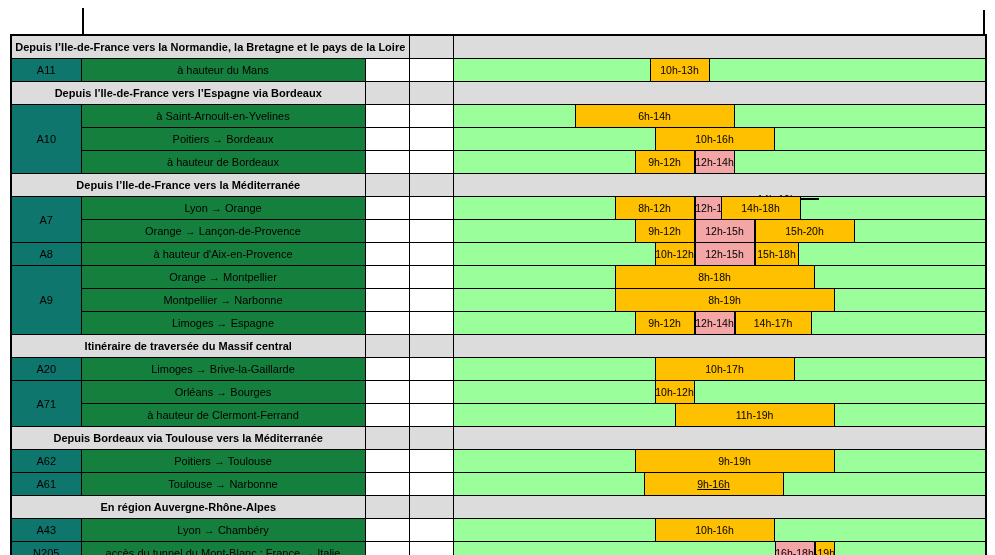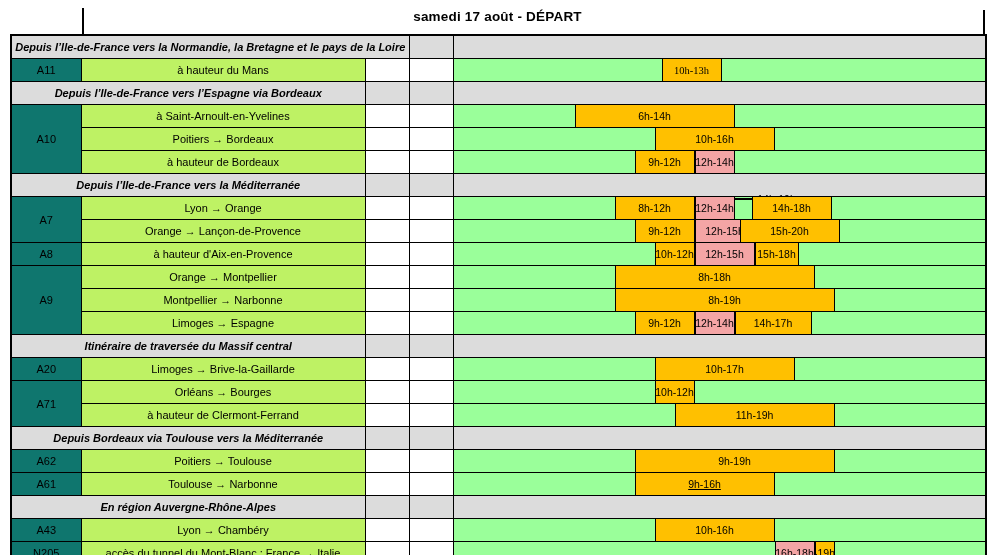--- a/index.html
+++ b/index.html
@@ -4,36 +4,35 @@
 <style>
   html,body{margin:0;padding:0;background:#ffffff;}
   body{width:995px;height:555px;font-family:"Liberation Sans",sans-serif;color:#000;position:relative;overflow:hidden;}
   .page{position:relative;width:995px;height:555px;}
   .title{position:absolute;top:9px;left:10px;width:975px;text-align:center;font-weight:bold;font-size:13.5px;letter-spacing:0.2px;}
   .tick{position:absolute;width:1.5px;background:#000;}
   .tick.left{left:82px;top:8px;height:26px;}
   .tick.right{left:983px;top:10px;height:24px;}
   table.sched{position:absolute;left:10px;top:34px;width:975px;border-collapse:collapse;table-layout:fixed;border:2px solid #000;}
   table.sched td{border:1.5px solid #000;height:22px;padding:0;font-size:11px;text-align:center;vertical-align:middle;}
-  td.section-header{background:var(--section-bg,#DCDCDC);font-weight:bold;font-style:italic;}
+  td.section-header{background:var(--section-bg,#DCDCDC);font-weight:bold;}
   td.grey{background:var(--section-bg,#DCDCDC);}
   td.code{background:#0f766e;}
-  td.route{background:#bef264;}
+  td.route{background:#15803d;}
   td.spacer{background:#fff;}
   td.tl-cell{background:var(--calm,#9AFF9A);padding:0;}
   .tl{position:relative;height:20px;width:100%;}
   .bar{position:absolute;top:-2px;bottom:-2px;border:1.2px solid #000;box-sizing:border-box;display:flex;align-items:center;justify-content:center;font-size:10.5px;white-space:nowrap;overflow:visible;}
   .bar.busy{background:var(--busy,#FFC000);}
   .bar.critical{background:var(--critical,#F4A5A5);}
 </style>
 </head>
 <body>
 
 <div class="page">
-  <div class="title">samedi 17 août - DÉPART</div>
   <div class="tick left"></div>
   <div class="tick right"></div>
   <table class="sched">
     <colgroup>
       <col style="width:70px">
       <col style="width:284px">
       <col style="width:44px">
       <col style="width:44px">
       <col style="width:533px">
     </colgroup>
@@ -43,21 +42,21 @@
           <td class="grey"></td>
           <td class="grey"></td>
         </tr>
         <tr class="data-row">
           <td class="code" rowspan="1">A11</td>
           <td class="route">à hauteur du Mans</td>
           <td class="spacer"></td>
           <td class="spacer"></td>
           <td class="tl-cell">
             <div class="tl">
-              <div class="bar busy" style="left: 208px; width: 60px; font-family: Liberation Serif, serif;">10h-13h</div>
+              <div class="bar busy" style="left: 196px; width: 60px;">10h-13h</div>
             </div>
           </td>
         </tr>
         <tr class="section-row">
           <td class="section-header" colspan="2">Depuis l’Ile-de-France vers l’Espagne via Bordeaux</td>
           <td class="grey"></td>
           <td class="grey"></td>
           <td class="grey"></td>
         </tr>
         <tr class="data-row">
@@ -101,33 +100,33 @@
         </tr>
         <tr class="data-row">
           <td class="code" rowspan="2">A7</td>
           <td class="route">Lyon → Orange</td>
           <td class="spacer"></td>
           <td class="spacer"></td>
           <td class="tl-cell">
             <div class="tl">
               <div class="bar busy" style="left: 161px; width: 80px;">8h-12h</div>
               <div class="bar critical" style="left: 241px; width: 40px;">12h-14h</div>
-              <div class="bar busy" style="left: 298px; width: 80px;">14h-18h</div>
+              <div class="bar busy" style="left: 267px; width: 80px;">14h-18h</div>
             </div>
           </td>
         </tr>
         <tr class="data-row">
           <td class="route">Orange → Lançon-de-Provence</td>
           <td class="spacer"></td>
           <td class="spacer"></td>
           <td class="tl-cell">
             <div class="tl">
               <div class="bar busy" style="left: 181px; width: 60px;">9h-12h</div>
               <div class="bar critical" style="left: 241px; width: 60px;">12h-15h</div>
-              <div class="bar busy" style="left: 286px; width: 100px;">15h-20h</div>
+              <div class="bar busy" style="left: 301px; width: 100px;">15h-20h</div>
             </div>
           </td>
         </tr>
         <tr class="data-row">
           <td class="code" rowspan="1">A8</td>
           <td class="route">à hauteur d'Aix-en-Provence</td>
           <td class="spacer"></td>
           <td class="spacer"></td>
           <td class="tl-cell">
             <div class="tl">
@@ -225,21 +224,21 @@
             </div>
           </td>
         </tr>
         <tr class="data-row">
           <td class="code" rowspan="1">A61</td>
           <td class="route">Toulouse → Narbonne</td>
           <td class="spacer"></td>
           <td class="spacer"></td>
           <td class="tl-cell">
             <div class="tl">
-              <div class="bar busy" style="left: 181px; width: 140px; text-decoration: underline;">9h-16h</div>
+              <div class="bar busy" style="left: 190px; width: 140px; text-decoration: underline;">9h-16h</div>
             </div>
           </td>
         </tr>
         <tr class="section-row">
           <td class="section-header" colspan="2">En région Auvergne-Rhône-Alpes</td>
           <td class="grey"></td>
           <td class="grey"></td>
           <td class="grey"></td>
         </tr>
         <tr class="data-row">

